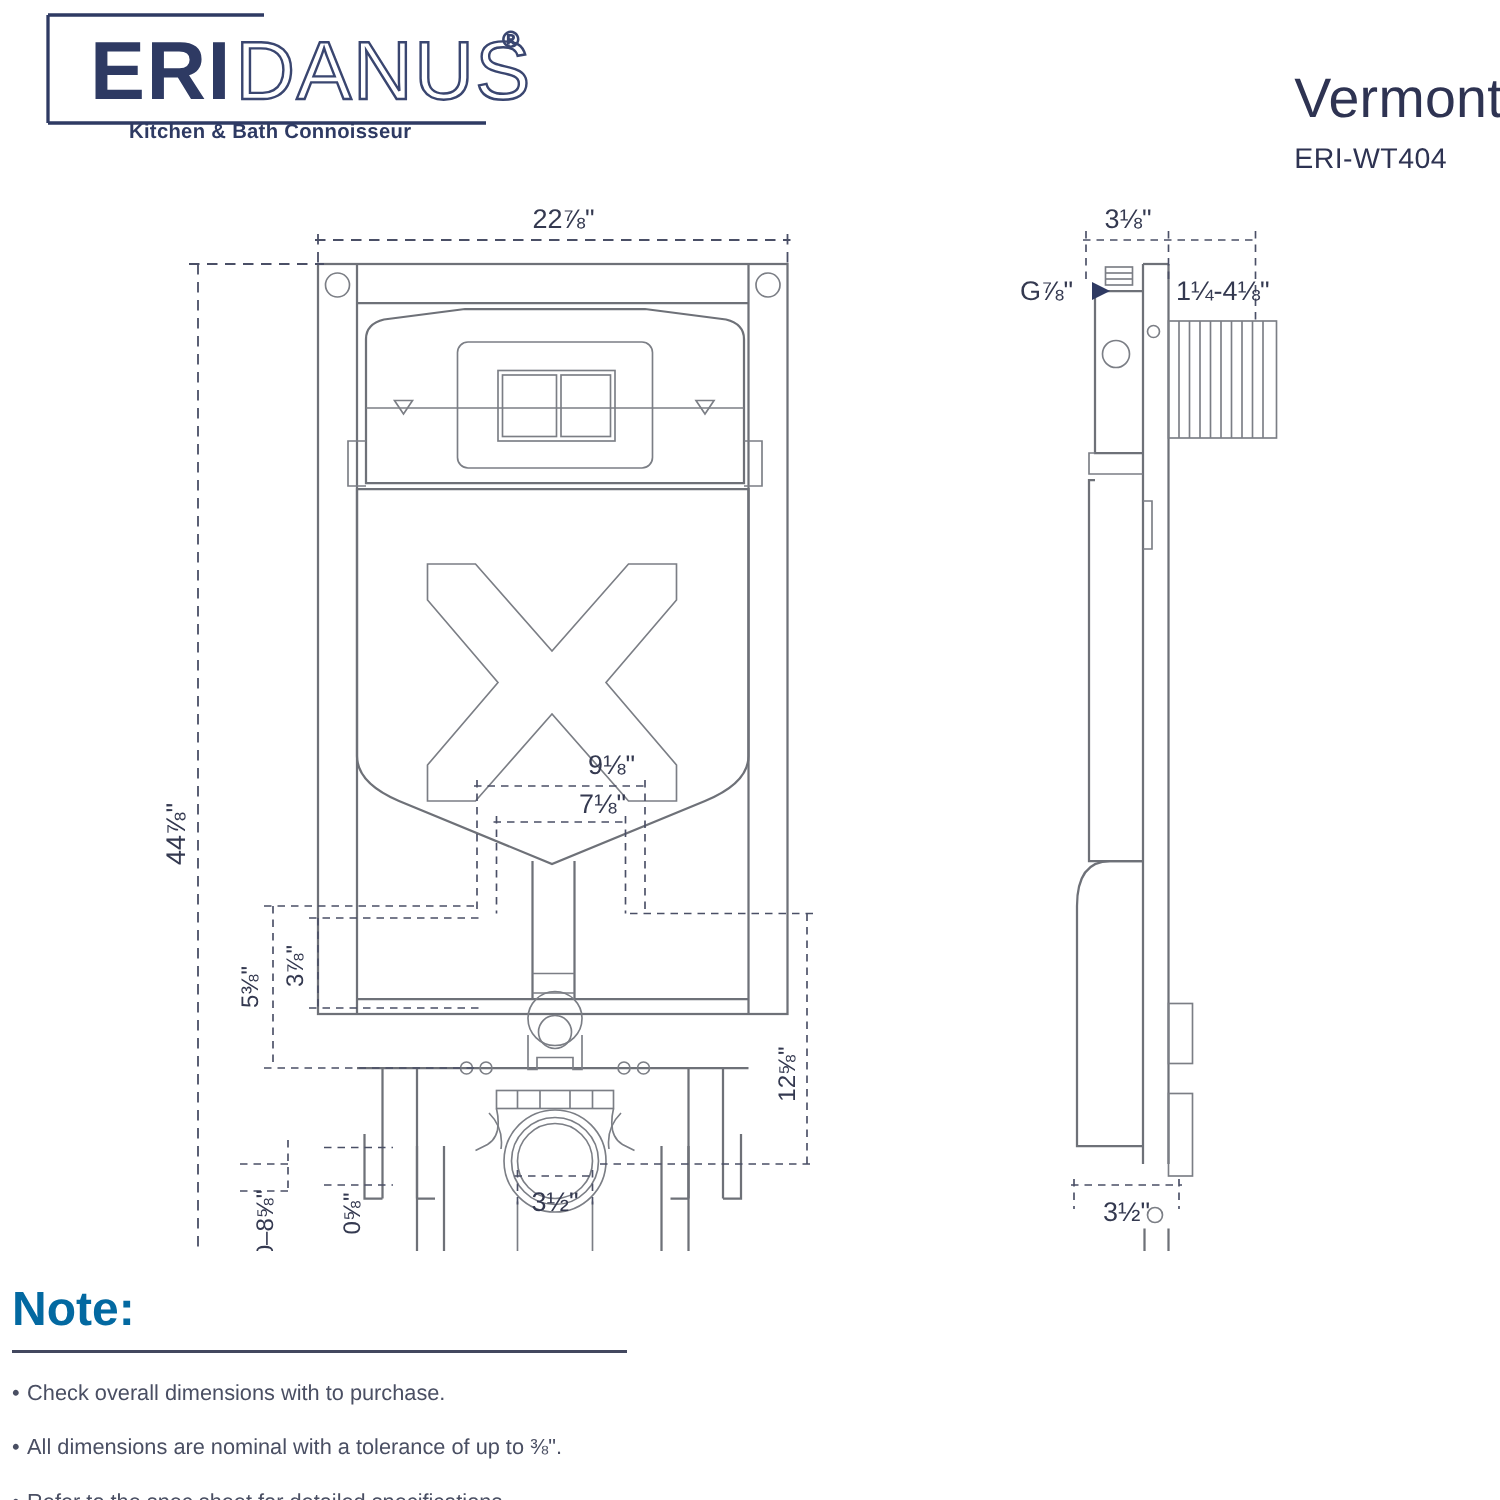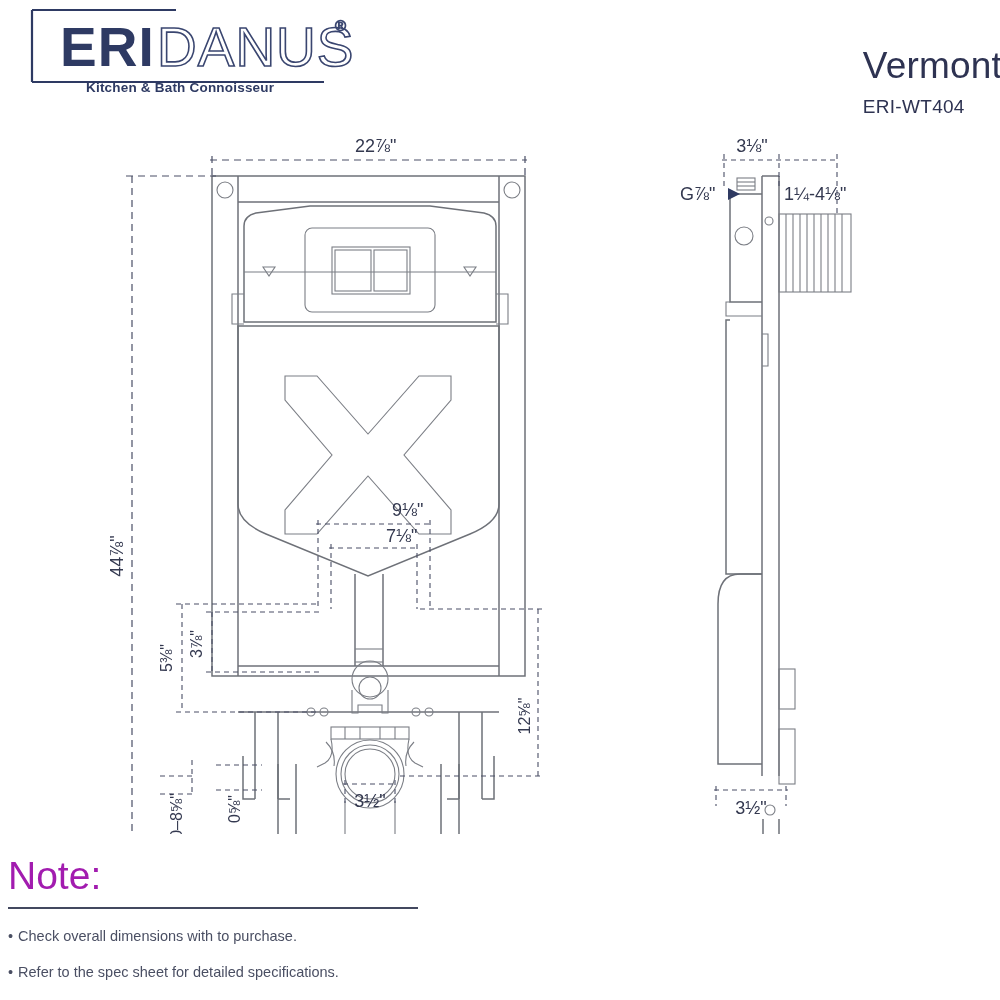--- a/index.html
+++ b/index.html
@@ -24,21 +24,21 @@
   }
   .prod-model{
     font-size:19px;color:#2e3352;margin-top:13px;line-height:1;letter-spacing:.3px;
   }
 
   
   .drawing{position:absolute;left:0;top:104px;width:1000px;height:730px;}
 
   
   .notes{position:absolute;left:8px;top:856px;width:500px;}
-  .notes-title{font-size:39px;color:#a21caf;line-height:1;font-weight:400;}
+  .notes-title{font-size:32px;color:#0369a1;line-height:1;font-weight:700;}
   .notes-rule{height:2px;background:#43485f;margin-top:12px;width:410px;}
   .note-line{font-size:14.5px;color:#4a4f63;margin-top:19px;line-height:1.2;}
   .note-line .b{margin-right:5px;}
 </style>
 </head>
 <body>
 
 <div class="sheet">
 
   <div class="header">
@@ -331,17 +331,20 @@
   </div>
 
   <div class="notes">
     <div class="notes-title">Note:</div>
     <div class="notes-rule"></div>
 
     <div class="note-line">
       <span class="b">•</span><span>Check overall dimensions with to purchase.</span>
     </div>
     <div class="note-line">
+      <span class="b">•</span><span>All dimensions are nominal with a tolerance of up to ⅜".</span>
+    </div>
+    <div class="note-line">
       <span class="b">•</span><span>Refer to the spec sheet for detailed specifications.</span>
     </div>
   </div>
 
 </div>
 
 </body></html>

